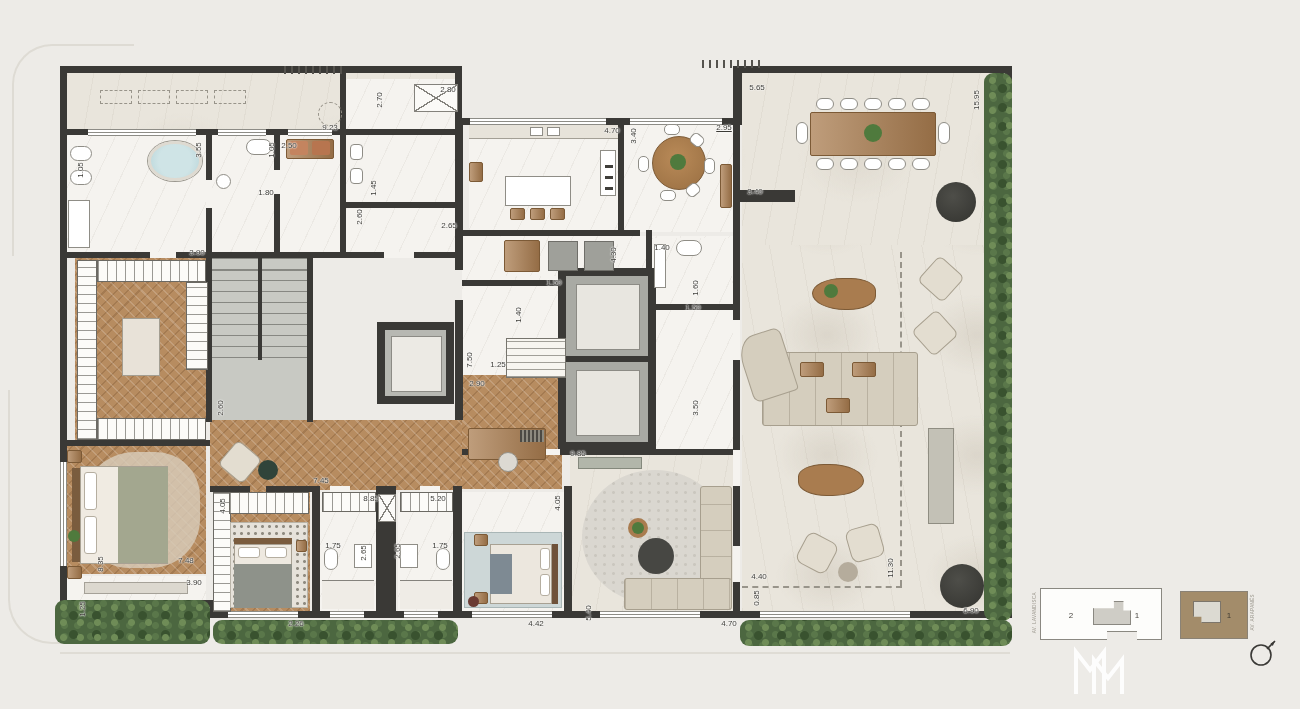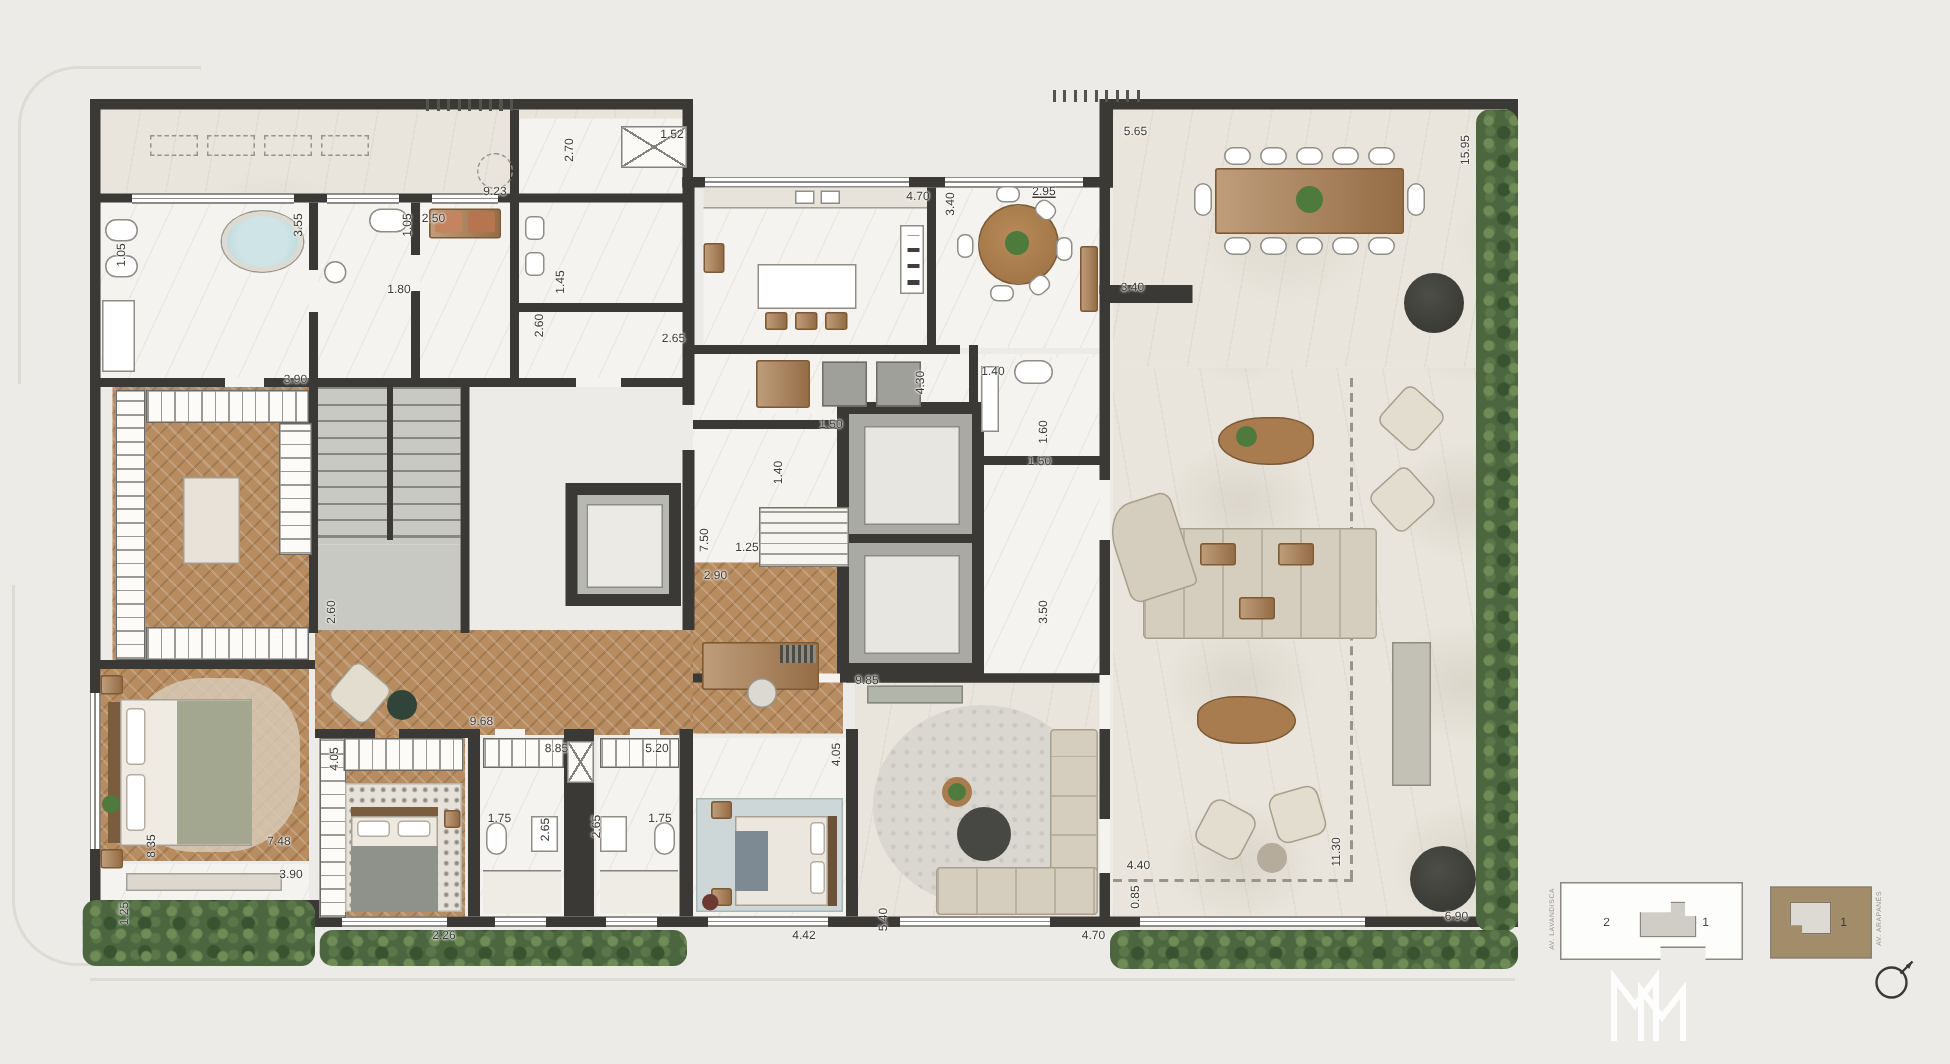--- a/index.html
+++ b/index.html
@@ -306,48 +306,48 @@
 
   <div class="r hedge" style="left:984px;top:73px;width:28px;height:548px;"></div>
   <div class="r hedge" style="left:740px;top:620px;width:272px;height:26px;"></div>
   <div class="r hedge" style="left:55px;top:600px;width:155px;height:44px;"></div>
   <div class="r hedge" style="left:213px;top:620px;width:245px;height:24px;"></div>
 
   <div id="dim-layer">
       <span class="dim v" style="left: 81px; top: 170px;">1.05</span>
       <span class="dim" style="left: 330px; top: 128px;">9.23</span>
       <span class="dim v" style="left: 380px; top: 100px;">2.70</span>
-      <span class="dim" style="left: 448px; top: 90px;">1.52</span>
+      <span class="dim" style="left: 448px; top: 90px;">2.80</span>
       <span class="dim v" style="left: 199px; top: 150px;">3.55</span>
       <span class="dim" style="left: 289px; top: 146px;">2.50</span>
       <span class="dim v" style="left: 272px; top: 150px;">1.05</span>
       <span class="dim" style="left: 266px; top: 193px;">1.80</span>
       <span class="dim v" style="left: 374px; top: 188px;">1.45</span>
       <span class="dim v" style="left: 360px; top: 217px;">2.60</span>
       <span class="dim" style="left: 449px; top: 226px;">2.65</span>
       <span class="dim" style="left: 197px; top: 253px;">3.90</span>
       <span class="dim" style="left: 612px; top: 131px;">4.70</span>
       <span class="dim v" style="left: 634px; top: 136px;">3.40</span>
-      <span class="dim" style="left: 696px; top: 128px; text-decoration: underline;">2.95</span>
+      <span class="dim" style="left: 724px; top: 128px; text-decoration: underline;">2.95</span>
       <span class="dim" style="left: 757px; top: 88px;">5.65</span>
       <span class="dim v" style="left: 977px; top: 100px;">15.95</span>
       <span class="dim" style="left: 755px; top: 192px;">3.40</span>
       <span class="dim" style="left: 662px; top: 248px;">1.40</span>
       <span class="dim v" style="left: 614px; top: 255px;">4.30</span>
       <span class="dim" style="left: 554px; top: 283px;">1.50</span>
       <span class="dim v" style="left: 519px; top: 315px;">1.40</span>
       <span class="dim v" style="left: 696px; top: 288px;">1.60</span>
       <span class="dim" style="left: 693px; top: 308px;">1.50</span>
       <span class="dim v" style="left: 470px; top: 360px;">7.50</span>
       <span class="dim" style="left: 498px; top: 365px;">1.25</span>
       <span class="dim" style="left: 477px; top: 384px;">2.90</span>
       <span class="dim v" style="left: 696px; top: 408px;">3.50</span>
       <span class="dim v" style="left: 221px; top: 408px;">2.60</span>
       <span class="dim" style="left: 578px; top: 454px;">9.85</span>
-      <span class="dim" style="left: 321px; top: 481px;">9.68</span>
+      <span class="dim" style="left: 321px; top: 481px;">7.45</span>
       <span class="dim v" style="left: 223px; top: 506px;">4.05</span>
       <span class="dim" style="left: 371px; top: 499px;">8.85</span>
       <span class="dim" style="left: 438px; top: 499px;">5.20</span>
       <span class="dim" style="left: 333px; top: 546px;">1.75</span>
       <span class="dim v" style="left: 364px; top: 553px;">2.65</span>
       <span class="dim v" style="left: 398px; top: 551px;">2.65</span>
       <span class="dim" style="left: 440px; top: 546px;">1.75</span>
       <span class="dim v" style="left: 101px; top: 564px;">8.35</span>
       <span class="dim" style="left: 186px; top: 561px;">7.48</span>
       <span class="dim" style="left: 194px; top: 583px;">3.90</span>

